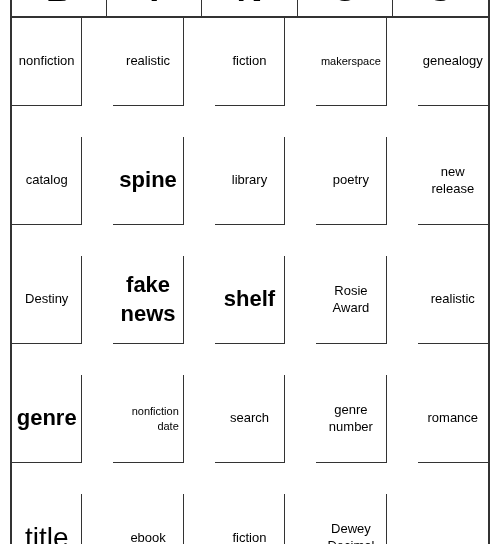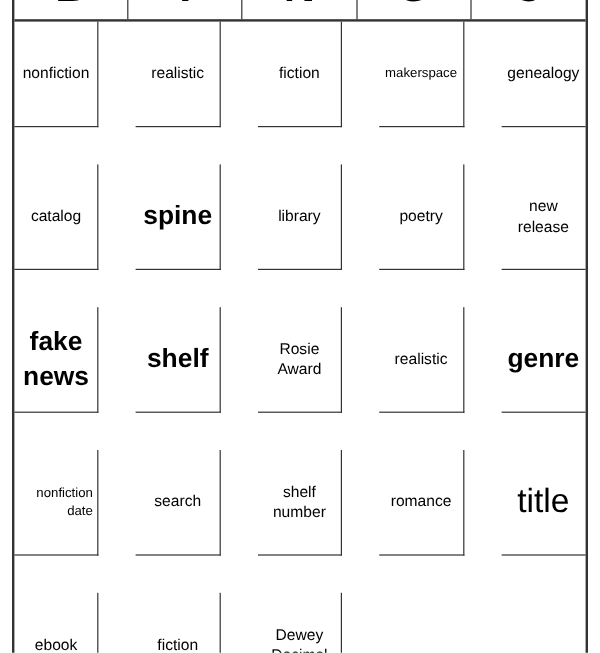--- a/index.html
+++ b/index.html
@@ -83,27 +83,28 @@
   <div class="bingo-cell">nonfiction</div>
       <div class="bingo-cell">realistic</div>
       <div class="bingo-cell">fiction</div>
       <div class="bingo-cell small-text">makerspace</div>
       <div class="bingo-cell">genealogy</div>
       <div class="bingo-cell">catalog</div>
       <div class="bingo-cell large-text">spine</div>
       <div class="bingo-cell">library</div>
       <div class="bingo-cell">poetry</div>
       <div class="bingo-cell">new release</div>
+      <div class="bingo-cell">Destiny</div>
       <div class="bingo-cell large-text">fake news</div>
       <div class="bingo-cell large-text">shelf</div>
       <div class="bingo-cell">Rosie Award</div>
       <div class="bingo-cell">realistic</div>
       <div class="bingo-cell large-text">genre</div>
       <div class="bingo-cell small-text">nonfiction date</div>
       <div class="bingo-cell">search</div>
-      <div class="bingo-cell">shelf number</div>
+      <div class="bingo-cell">genre number</div>
       <div class="bingo-cell">romance</div>
       <div class="bingo-cell xlarge-text">title</div>
       <div class="bingo-cell">ebook</div>
       <div class="bingo-cell">fiction</div>
       <div class="bingo-cell">Dewey Decimal</div>
     </div>
 </div>
 
 </body></html>

